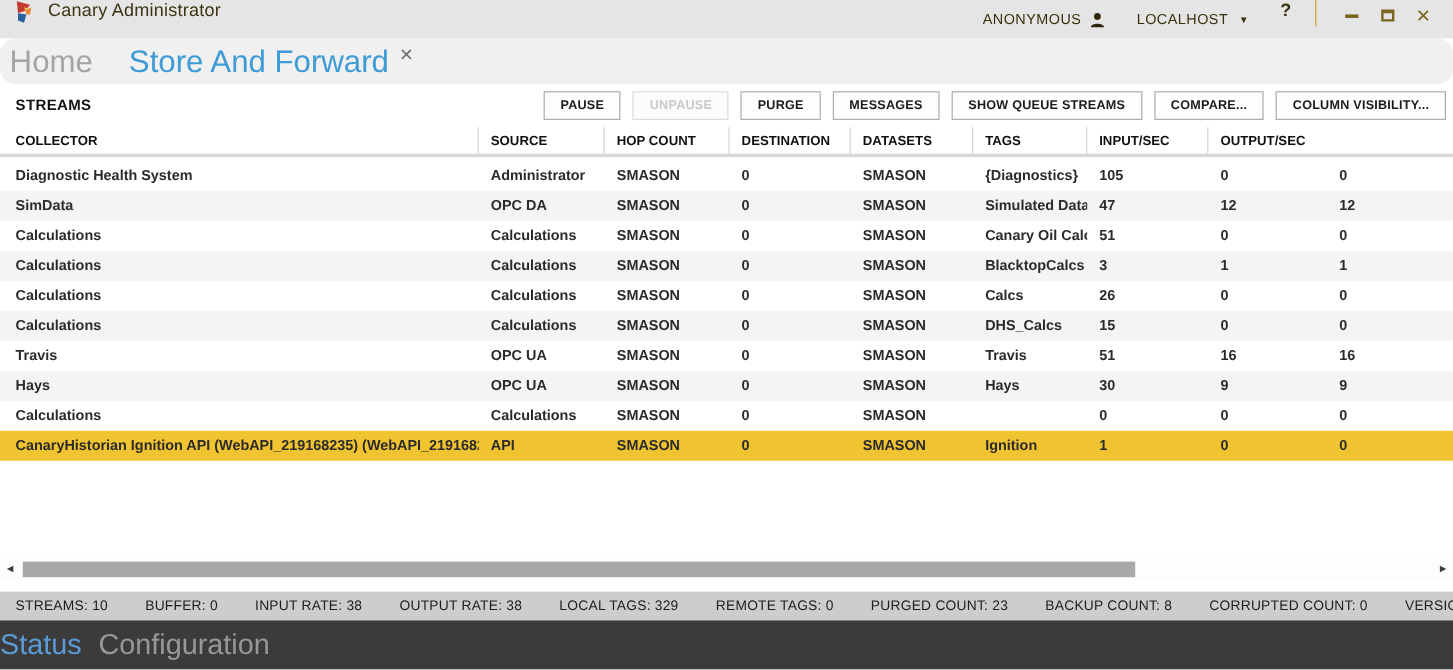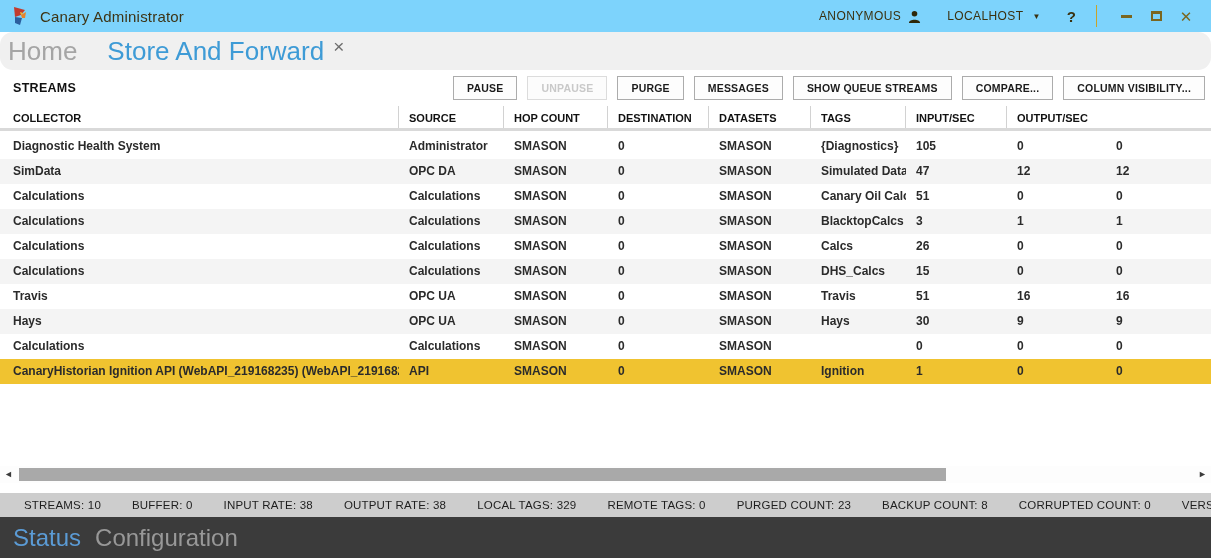--- a/index.html
+++ b/index.html
@@ -5,22 +5,22 @@
   * { margin:0; padding:0; box-sizing:border-box; }
   html,body { width:1211px; height:558px; overflow:hidden; }
   body {
     font-family:"Liberation Sans", sans-serif;
     background:#ffffff; color:#2b2b2b;
     display:flex; flex-direction:column;
   }
 
   
   .titlebar {
-    height:32px; flex:0 0 32px; background:#7dd3fc;
-    display:flex; align-items:center; padding:0 10px 0 12px;
+    height:32px; flex:0 0 32px; background:#e5e5e5;
+    display:flex; padding:0 10px 0 12px;
   }
   .titlebar .logo { width:18px; height:20px; margin-right:10px; flex:0 0 auto; }
   .titlebar .app-title { font-size:15px; color:#3D3415; letter-spacing:.2px; }
   .titlebar .spacer { flex:1; }
   .tb-item { display:flex; align-items:center; color:#3A3110; font-size:12px; letter-spacing:.4px; }
   .tb-item + .tb-item { margin-left:26px; }
   .person-icon { width:13px; height:13px; margin-left:7px; }
   .caret { font-size:8px; margin-left:9px; color:#3A3110; }
   .help-btn { font-size:15px; font-weight:bold; margin-left:26px; color:#3A3110; cursor:default; }
   .tb-divider { width:1px; height:22px; background:#C9A32A; margin:0 14px 0 20px; }
@@ -90,28 +90,28 @@
   .hs-right { right:4px; }
   .hs-thumb {
     position:absolute; left:19px; top:2px; width:927px; height:13px;
     background:#A9A9A9; cursor:pointer;
   }
   .scroll-gap { flex:0 0 10px; background:#ffffff; }
 
   
   .statusbar {
     flex:0 0 24px; height:24px; background:#CDCDCD;
-    display:flex; align-items:center; padding-left:24px; gap:31px;
+    display:flex; align-items:center; padding-left:13px; gap:31px;
   }
   .status-item { font-size:11.5px; color:#1E1E1E; white-space:nowrap; letter-spacing:.2px; }
 
   
   .footerbar {
     flex:0 0 41px; height:41px; background:#3B3B3B;
-    display:flex; align-items:center; padding-left:13px; gap:14px;
+    display:flex; align-items:center; padding-left:0; gap:14px;
   }
   .footer-tab { font-size:24px; line-height:1; cursor:default; }
   .footer-tab.active { color:#5B9BD5; }
   .footer-tab.inactive { color:#989898; }
 </style>
 </head>
 <body>
 
 <div class="titlebar">
   <svg class="logo" viewBox="0 0 18 20">

